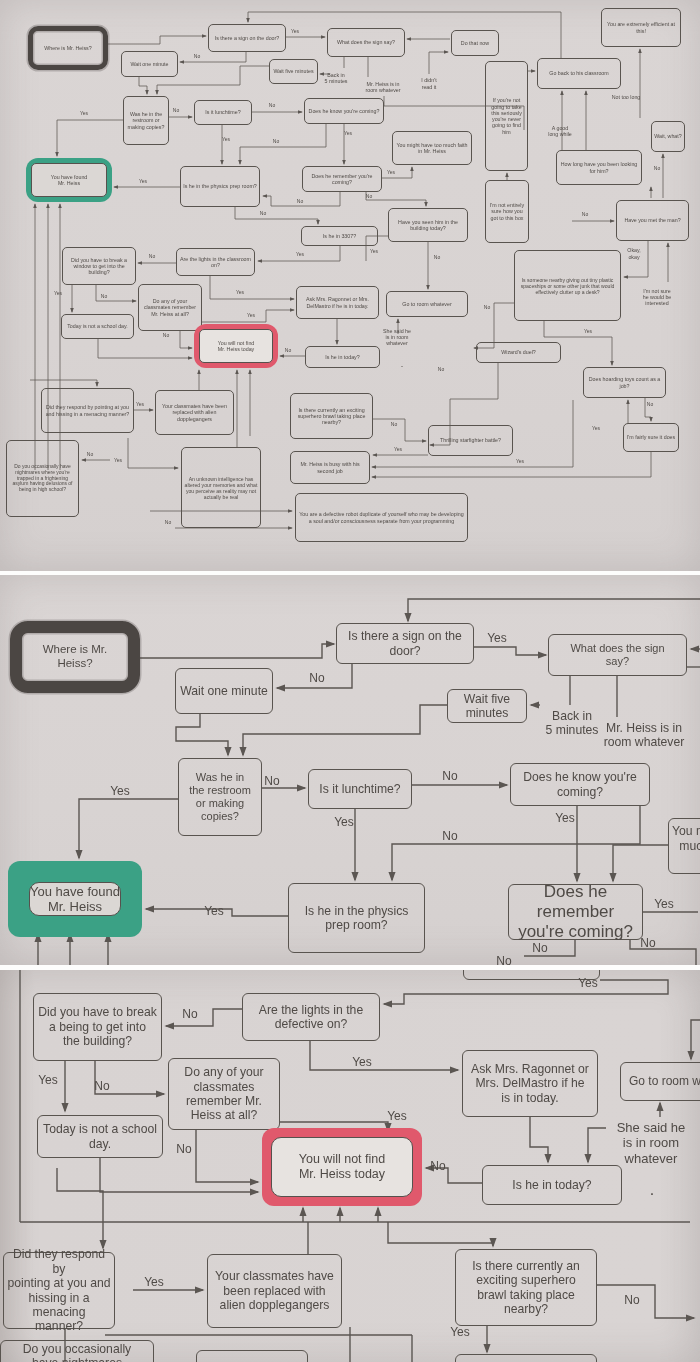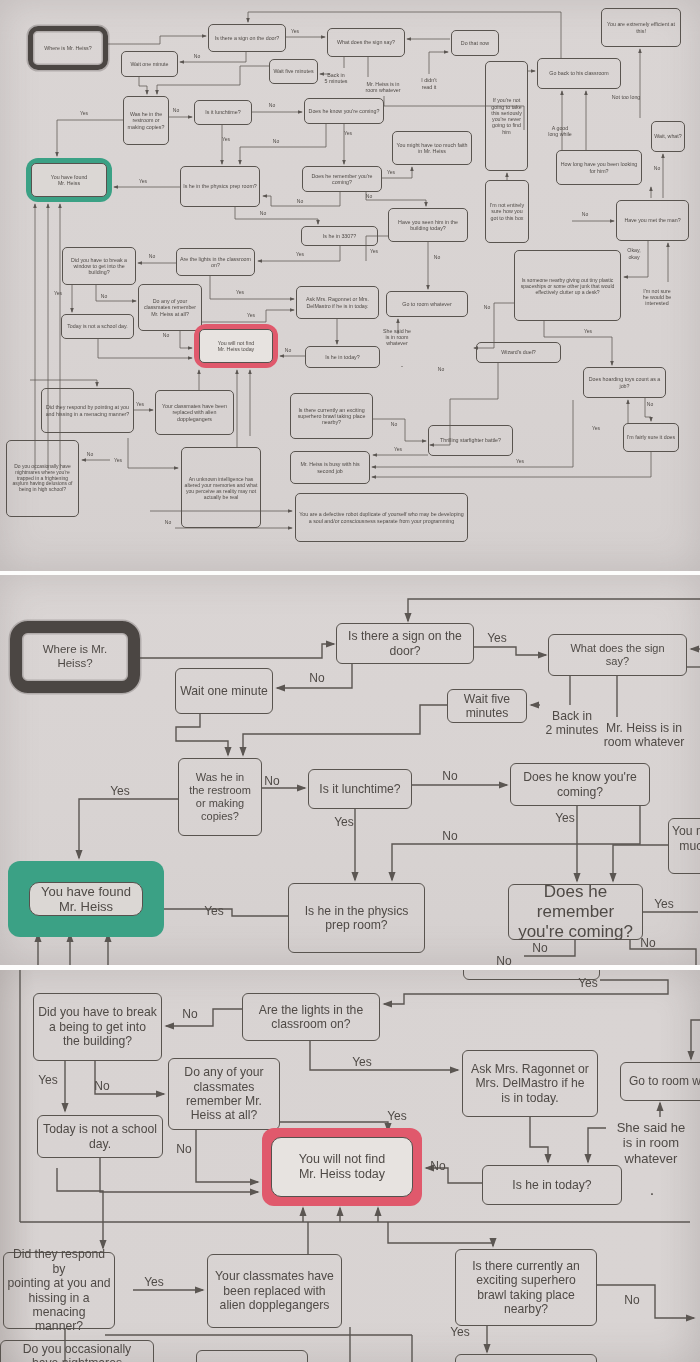--- a/index.html
+++ b/index.html
@@ -245,34 +245,34 @@
       </svg>
       <div class="node dark" style="left: 10px; top: 46px; width: 130px; height: 72px; font-size: 11.5px;">Where is Mr. Heiss?</div>
       <div class="node plain" style="left: 336px; top: 48px; width: 138px; height: 41px; font-size: 12.2px;">Is there a sign on the
 door?</div>
       <div class="node plain" style="left: 548px; top: 59px; width: 139px; height: 42px; font-size: 11px;">What does the sign
 say?</div>
       <div class="node plain" style="left: 175px; top: 93px; width: 98px; height: 46px; font-size: 12.2px;">Wait one minute</div>
       <div class="node plain" style="left: 447px; top: 114px; width: 80px; height: 34px; font-size: 12.2px;">Wait five
 minutes</div>
       <div class="node t" style="left: 542px; top: 134px; width: 60px; height: 28px; font-size: 12.2px;">Back in
-2 minutes</div>
+5 minutes</div>
       <div class="node t" style="left: 596px; top: 146px; width: 96px; height: 28px; font-size: 12.2px;">Mr. Heiss is in
 room whatever</div>
       <div class="node plain" style="left: 178px; top: 183px; width: 84px; height: 78px; font-size: 11px;">Was he in
 the restroom
 or making
 copies?</div>
       <div class="node plain" style="left: 308px; top: 194px; width: 104px; height: 40px; font-size: 12.2px;">Is it lunchtime?</div>
       <div class="node plain" style="left: 510px; top: 188px; width: 140px; height: 43px; font-size: 12.2px;">Does he know you're
 coming?</div>
       <div class="node plain" style="left: 668px; top: 243px; width: 112px; height: 56px; font-size: 12.2px;">You might have too
 much faith in Mr.
 Heiss</div>
-      <div class="node green" style="left: 8px; top: 286px; width: 156px; height: 76px; font-size: 13px; background: rgb(59, 161, 133); padding: 21px;"><div class="inner">You have found
+      <div class="node green" style="left: 8px; top: 286px; width: 134px; height: 76px; font-size: 13px; background: rgb(59, 161, 133); padding: 21px;"><div class="inner">You have found
 Mr. Heiss</div></div>
       <div class="node plain" style="left: 288px; top: 308px; width: 137px; height: 70px; font-size: 12.2px;">Is he in the physics
 prep room?</div>
       <div class="node plain" style="left: 508px; top: 309px; width: 135px; height: 56px; font-size: 17px;">Does he remember
 you're coming?</div>
       <div class="lbl" style="left: 497px; top: 63px; font-size: 12px;">Yes</div>
       <div class="lbl" style="left: 317px; top: 103px; font-size: 12px;">No</div>
       <div class="lbl" style="left: 272px; top: 206px; font-size: 12px;">No</div>
       <div class="lbl" style="left: 120px; top: 216px; font-size: 12px;">Yes</div>
       <div class="lbl" style="left: 450px; top: 201px; font-size: 12px;">No</div>
@@ -319,21 +319,21 @@
         <polyline points="105,365 412,365" fill="none" stroke="#5b5652" stroke-width="1.4"></polyline>
         <polyline points="350,357 350,392" fill="none" stroke="#5b5652" stroke-width="1.4"></polyline>
         <polyline points="412,365 412,392" fill="none" stroke="#5b5652" stroke-width="1.4"></polyline>
         <polyline points="308,284 308,252" fill="none" stroke="#5b5652" stroke-width="1.4"></polyline>
       </svg>
       <div class="node plain" style="left: 463px; top: -26px; width: 137px; height: 36px; font-size: 12.2px;"></div>
       <div class="node plain" style="left: 33px; top: 23px; width: 129px; height: 68px; font-size: 12.2px;">Did you have to break
 a being to get into
 the building?</div>
       <div class="node plain" style="left: 242px; top: 23px; width: 138px; height: 48px; font-size: 12.2px;">Are the lights in the
-classroom on?</div>
+defective on?</div>
       <div class="node plain" style="left: 168px; top: 88px; width: 112px; height: 72px; font-size: 12.2px;">Do any of your
 classmates
 remember Mr.
 Heiss at all?</div>
       <div class="node plain" style="left: 462px; top: 80px; width: 136px; height: 67px; font-size: 12.2px;">Ask Mrs. Ragonnet or
 Mrs. DelMastro if he
 is in today.</div>
       <div class="node plain" style="left: 620px; top: 92px; width: 130px; height: 39px; font-size: 12px;">Go to room whatever</div>
       <div class="node t" style="left: 606px; top: 150px; width: 90px; height: 46px; font-size: 13px;">She said he
 is in room

